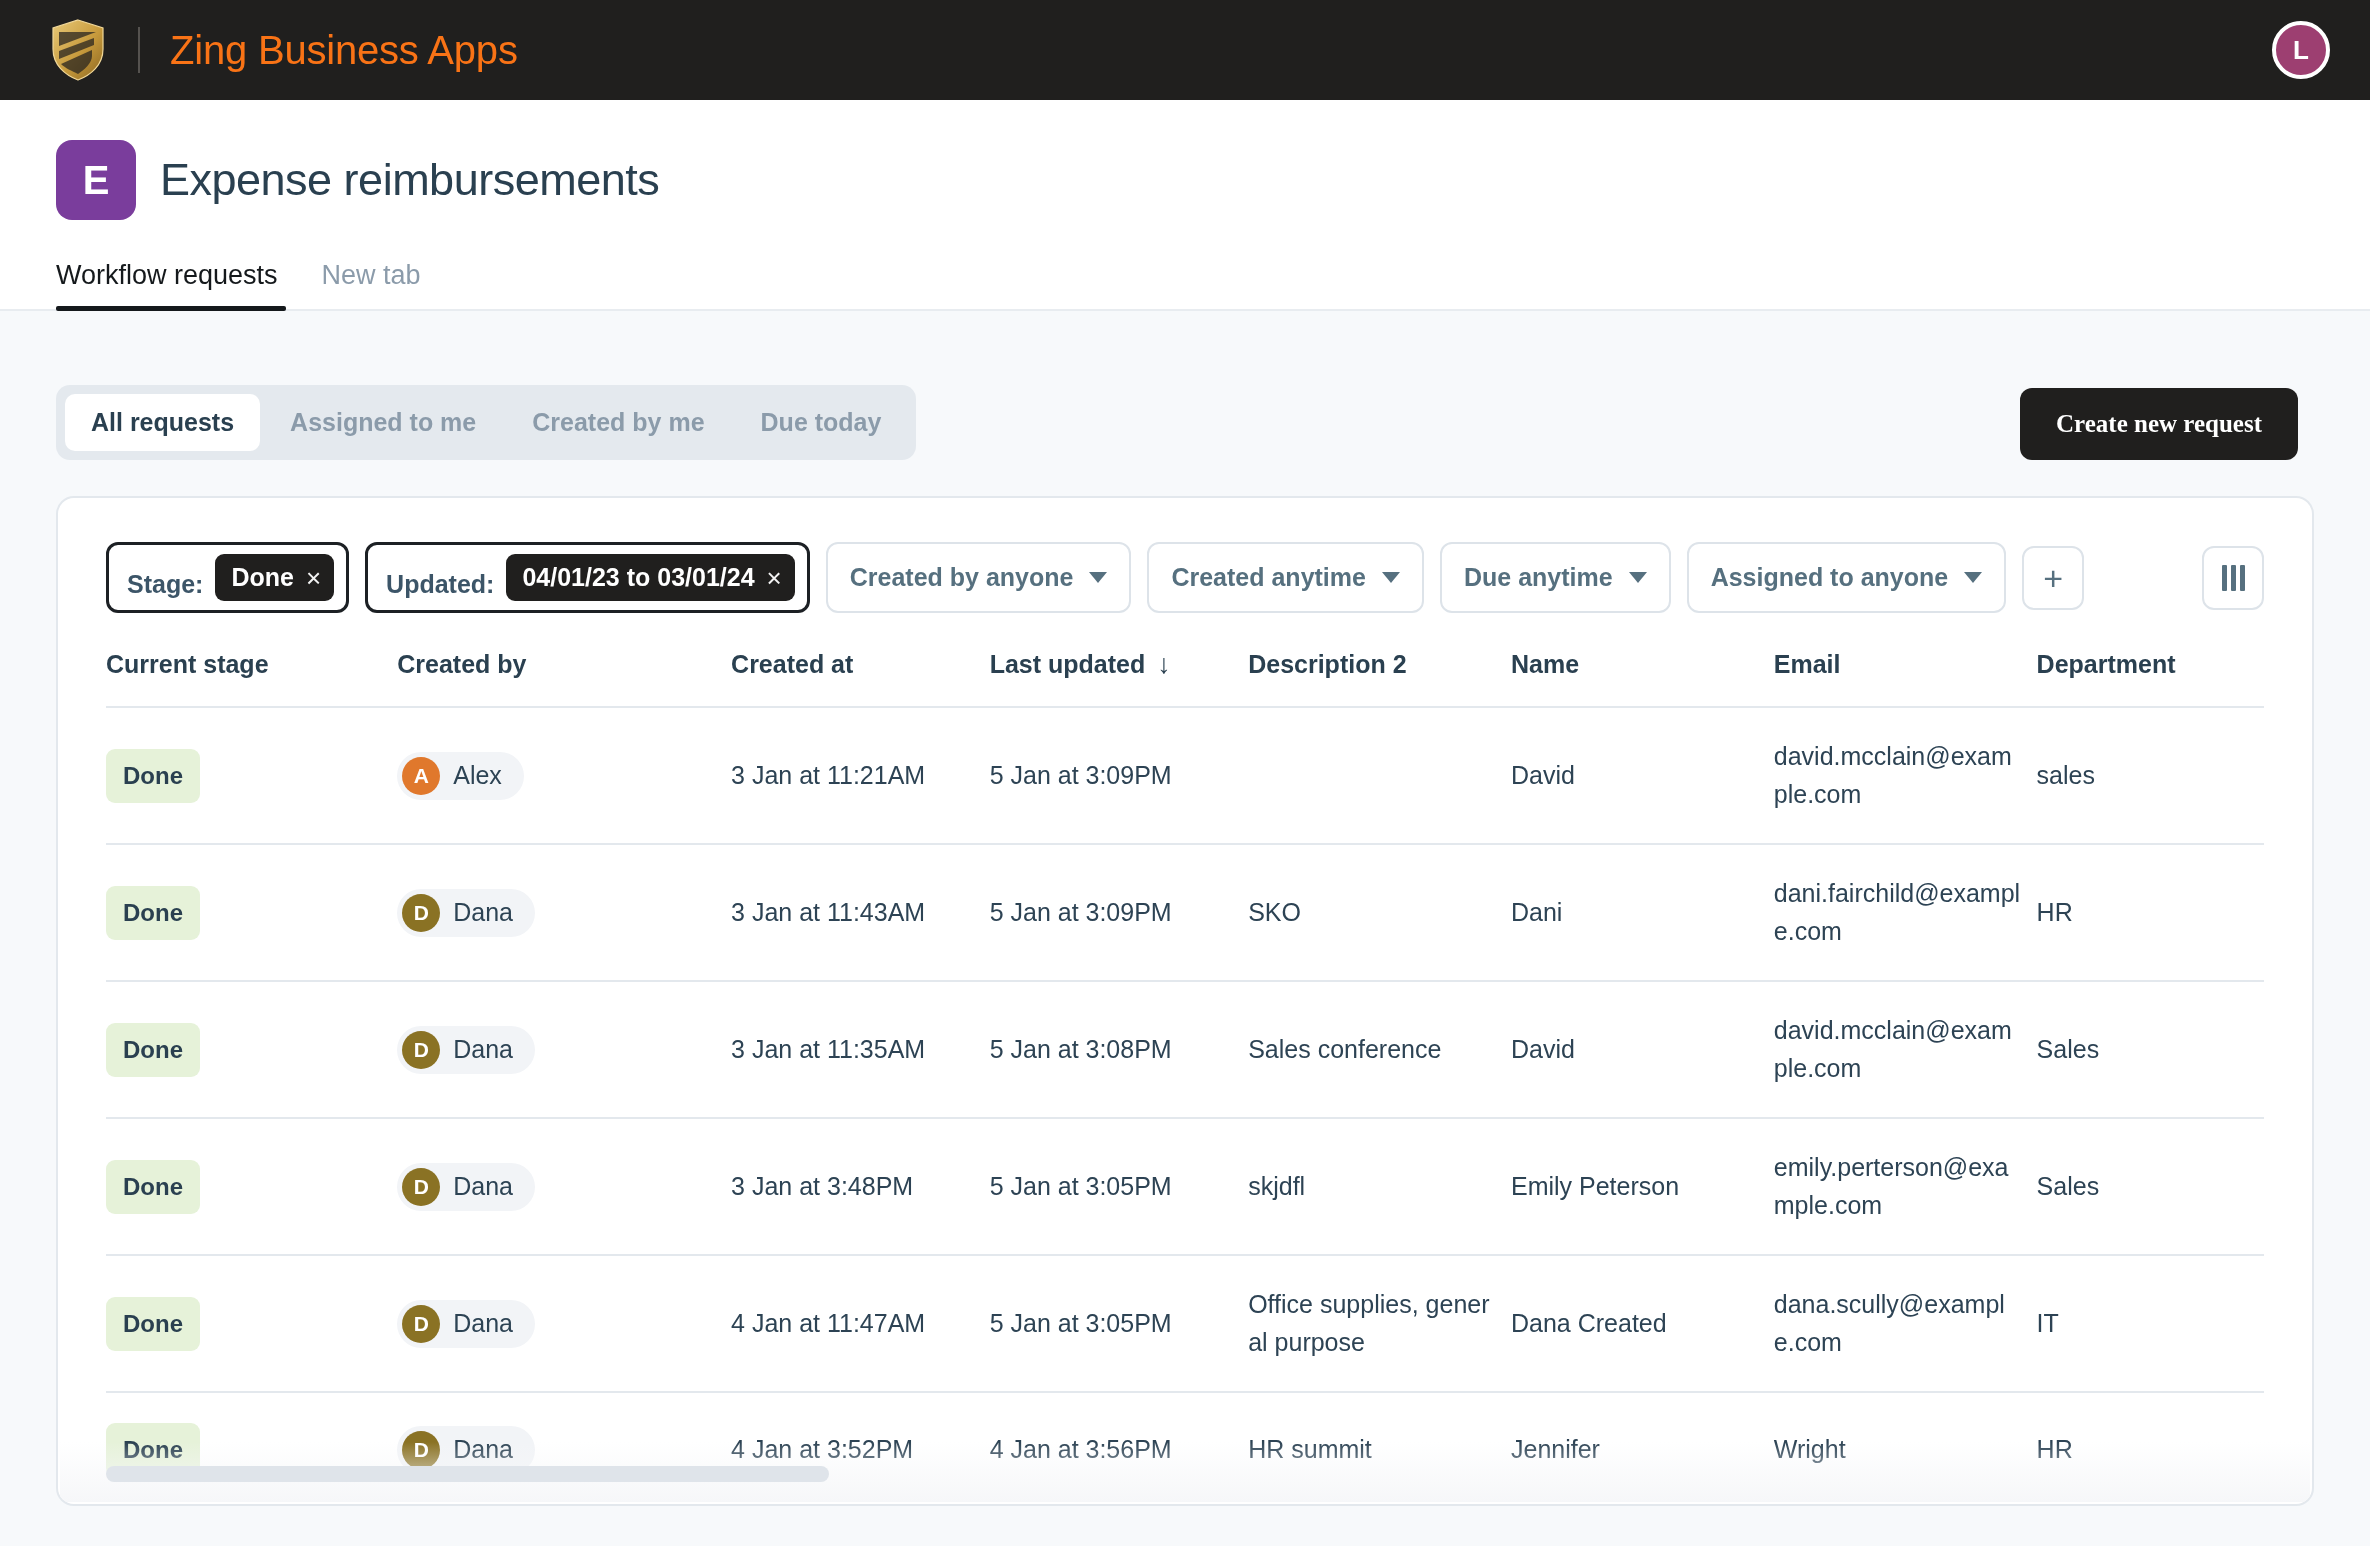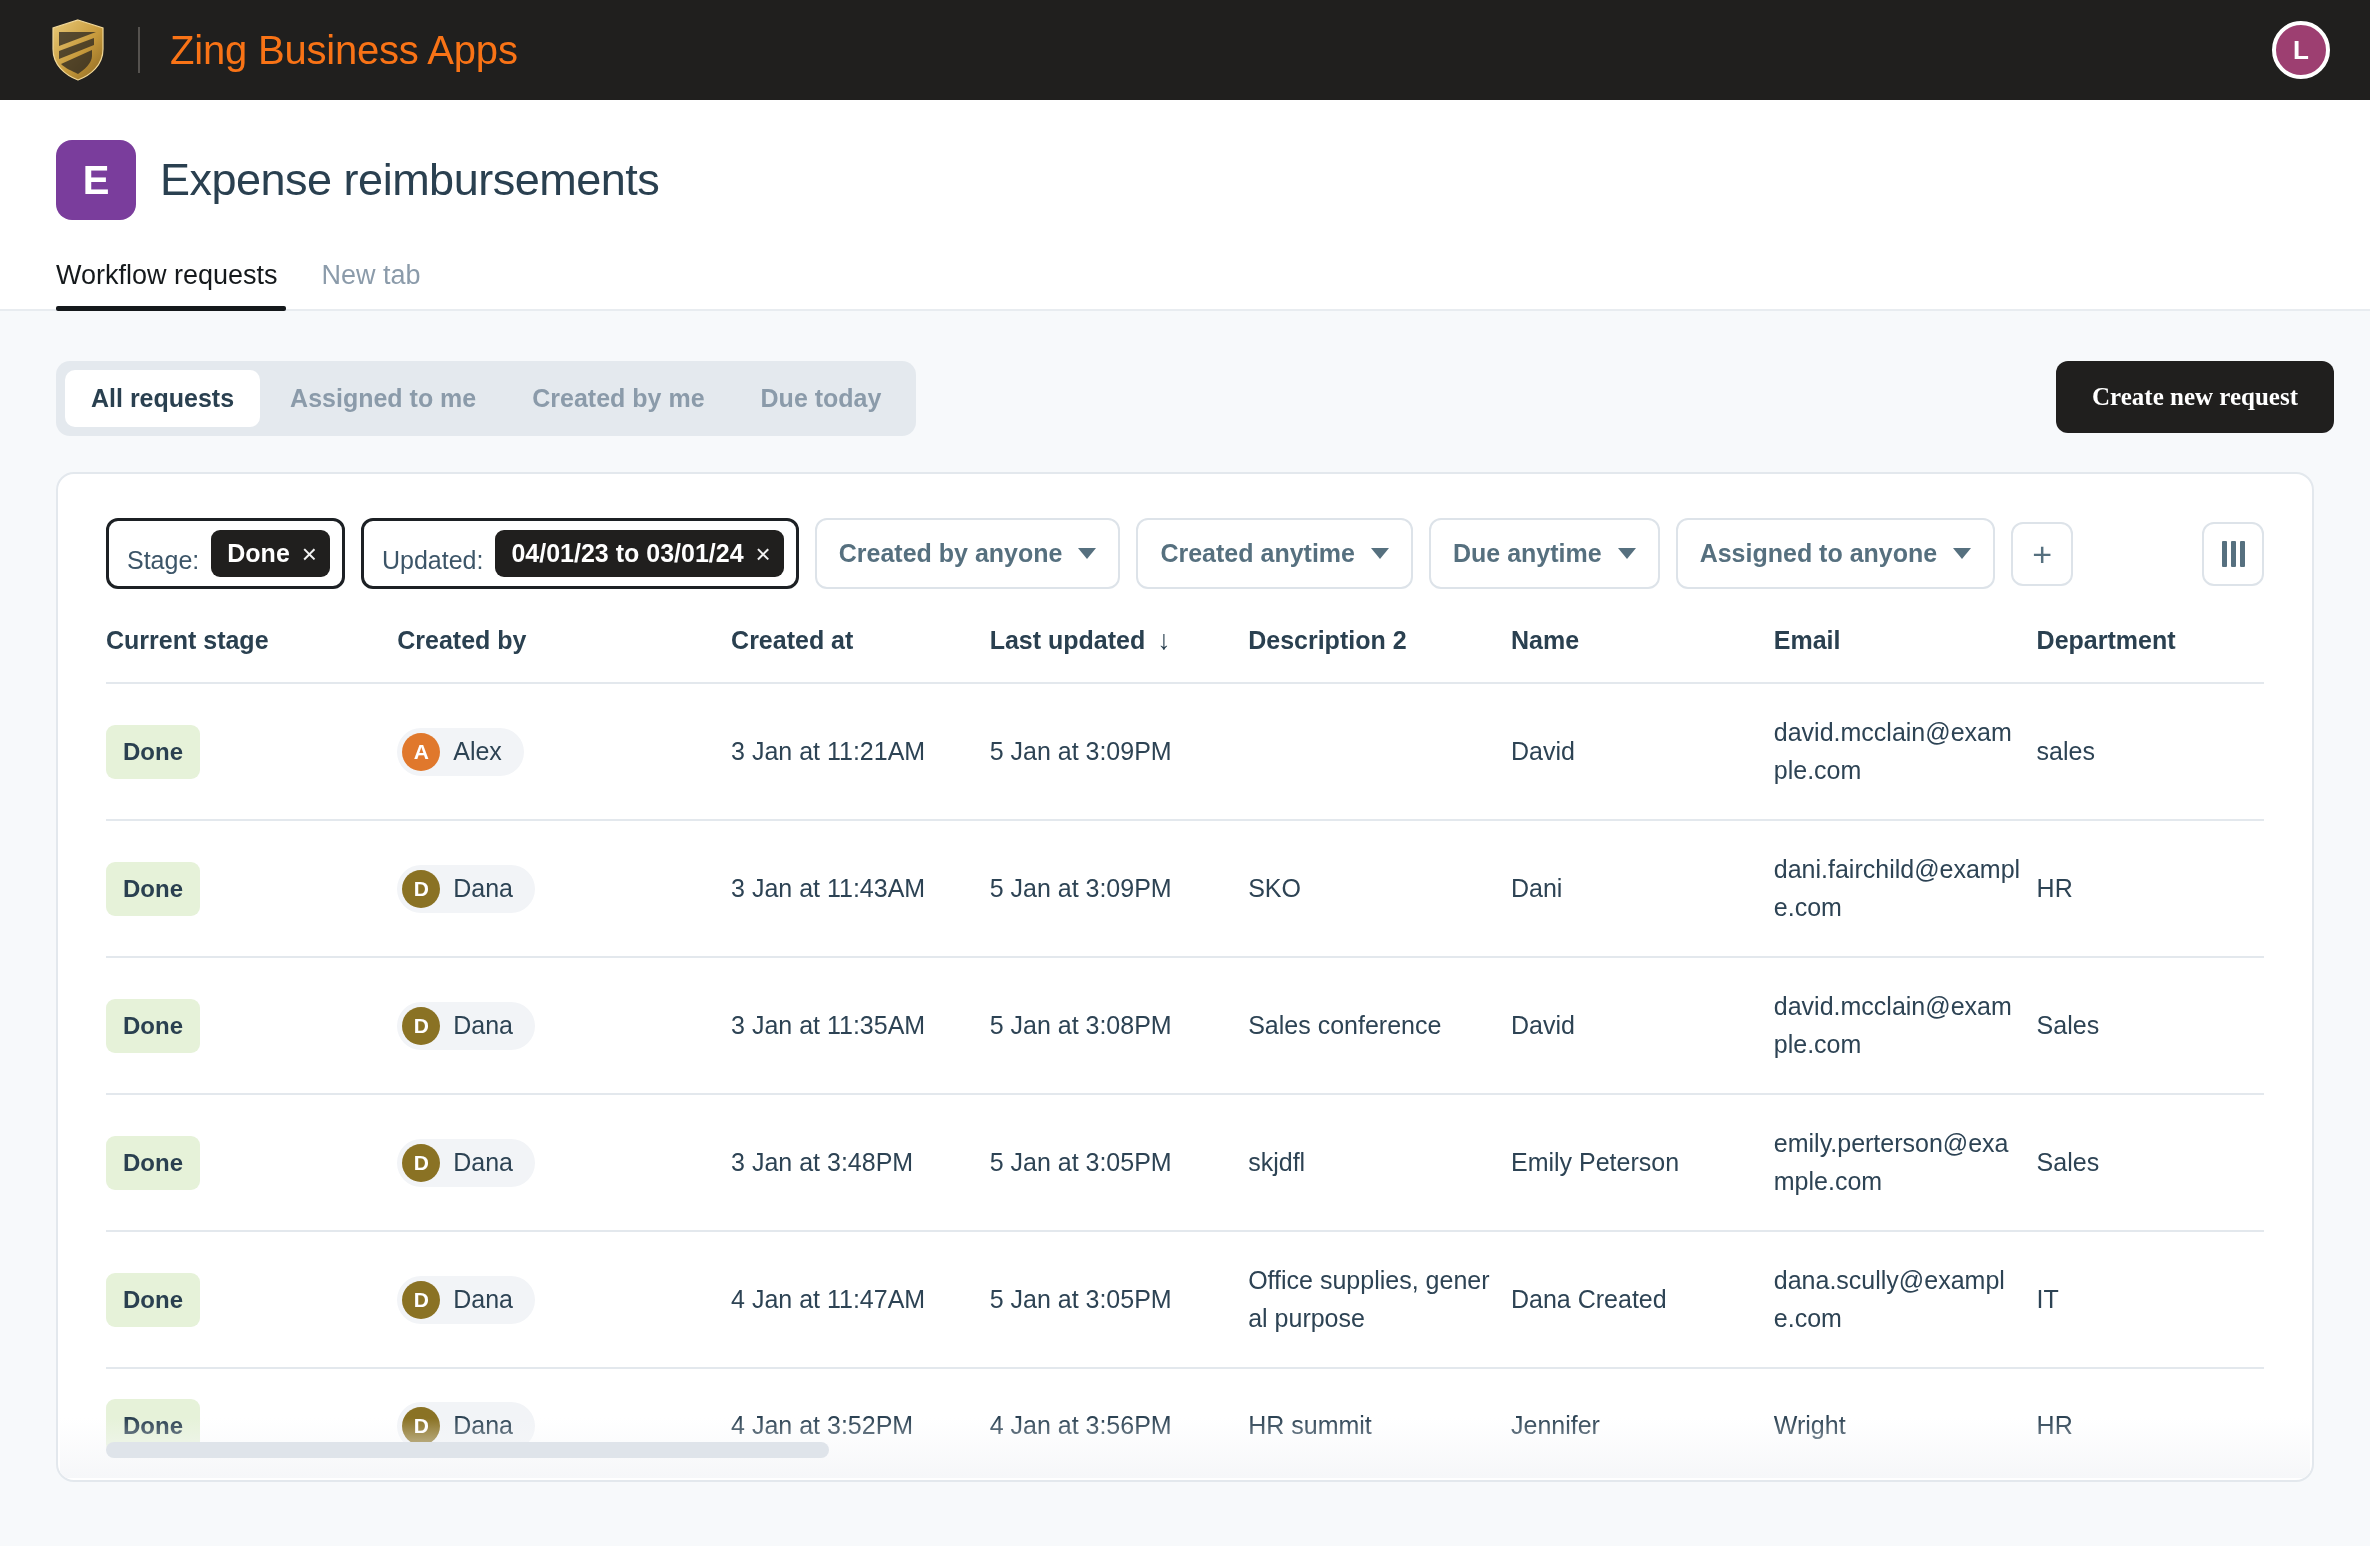--- a/index.html
+++ b/index.html
@@ -119,23 +119,24 @@
     position: absolute;
     left: 0; right: 14px; bottom: -2px;
     height: 5px;
     background: #15191c;
     border-radius: 2px;
   }
 
   
   .toolbar {
     display: flex;
-    align-items: flex-start;
+    align-items: flex-end;
     justify-content: space-between;
-    padding: 50px 36px 0 56px;
+    padding: 50px 72px 0 56px;
+    margin-top: 24px;
   }
   .segmented {
     display: flex;
     align-items: center;
     background: #e4e9ee;
     border-radius: 14px;
     padding: 9px;
     gap: 4px;
   }
   .seg-item {
@@ -185,21 +186,21 @@
     gap: 12px;
     border: 3px solid #1c2024;
     border-radius: 12px;
     background: #ffffff;
     padding: 9px 12px 9px 18px;
     font-size: 25px;
     color: #3c5568;
     cursor: pointer;
     white-space: nowrap;
   }
-  .chip-label { font-weight: normal; margin-top: 13px; }
+  .chip-label { font-weight: bold; margin-top: 13px; }
   .chip-value {
     background: #201f1e;
     color: #ffffff;
     font-weight: bold;
     border-radius: 9px;
     padding: 9px 13px 9px 16px;
     display: flex;
     align-items: center;
     gap: 12px;
   }

